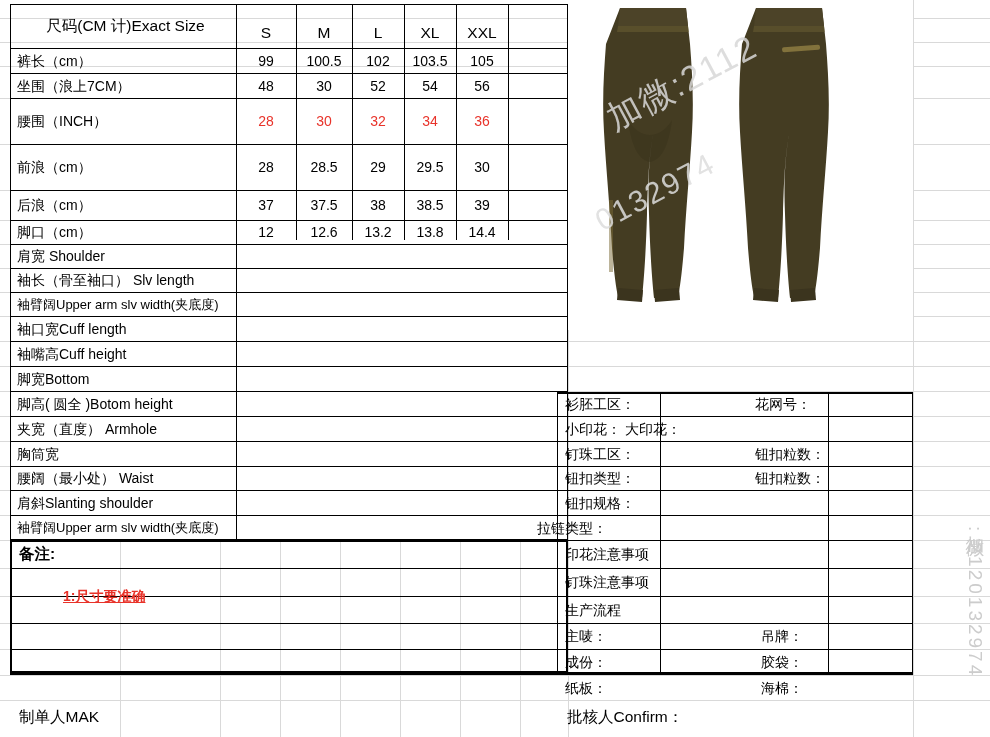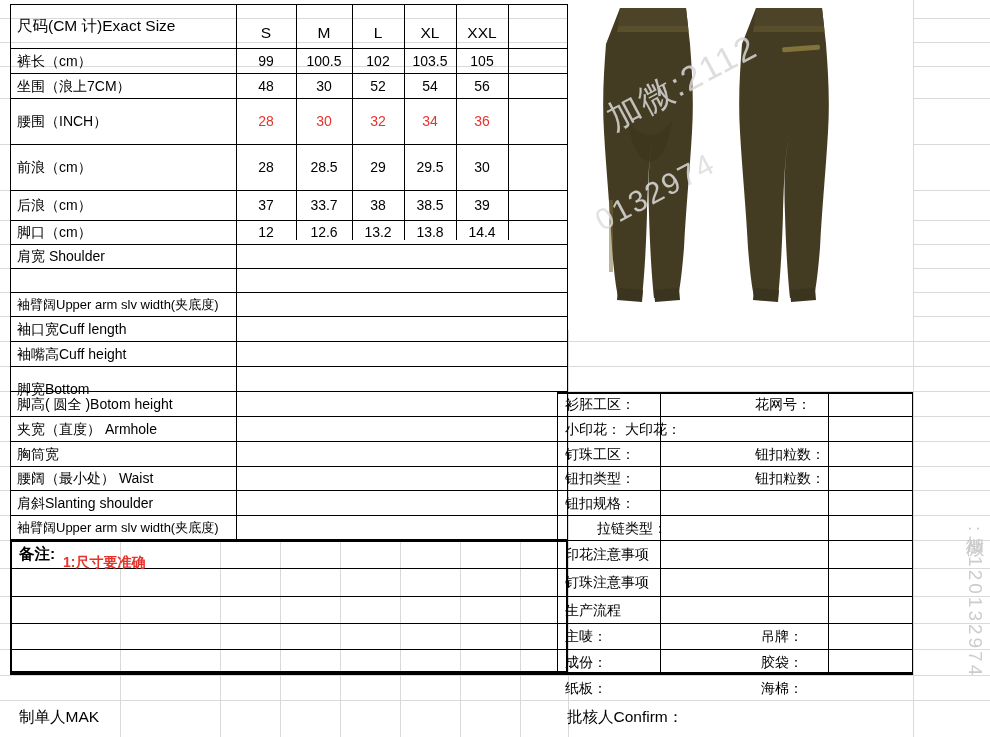--- a/index.html
+++ b/index.html
@@ -120,21 +120,21 @@
   <div class="box" style="left:10px;top:4px;width:558px;height:536px;"></div>
 
   <div class="vline" style="left:236px;top:4px;height:536px;"></div>
   <div class="vline" style="left:296px;top:4px;height:236px;"></div>
   <div class="vline" style="left:352px;top:4px;height:236px;"></div>
   <div class="vline" style="left:404px;top:4px;height:236px;"></div>
   <div class="vline" style="left:456px;top:4px;height:236px;"></div>
   <div class="vline" style="left:508px;top:4px;height:236px;"></div>
 
   <div class="hline" style="left:10px;top:48px;width:558px;"></div>
-  <div class="lbl f15" style="left:12px;top:4px;width:222px;height:44px;">
+  <div class="lbl f15" style="left:12px;top:4px;width:222px;height:44px;justify-content:center;">
     <span>尺码(CM 计)</span>
       <span>Exact Size</span>
   </div>
   <div class="lbl ctr f15" style="left:236px;top:18px;width:60px;height:30px;">S</div>
   <div class="lbl ctr f15" style="left:296px;top:18px;width:56px;height:30px;">M</div>
   <div class="lbl ctr f15" style="left:352px;top:18px;width:52px;height:30px;">L</div>
   <div class="lbl ctr f15" style="left:404px;top:18px;width:52px;height:30px;">XL</div>
   <div class="lbl ctr f15" style="left:456px;top:18px;width:52px;height:30px;">XXL</div>
 
   <div class="hline" style="left:10px;top:73px;width:558px;"></div>
@@ -179,52 +179,53 @@
 
   <div class="lbl f14" style="left:12px;top:144px;width:222px;height:46px;">前浪（cm）</div>
   <div class="lbl ctr f14" style="left:236px;top:144px;width:60px;height:46px;">28</div>
   <div class="lbl ctr f14" style="left:296px;top:144px;width:56px;height:46px;">28.5</div>
   <div class="lbl ctr f14" style="left:352px;top:144px;width:52px;height:46px;">29</div>
   <div class="lbl ctr f14" style="left:404px;top:144px;width:52px;height:46px;">29.5</div>
   <div class="lbl ctr f14" style="left:456px;top:144px;width:52px;height:46px;">30</div>
 
   <div class="lbl f14" style="left:12px;top:190px;width:222px;height:30px;">后浪（cm）</div>
   <div class="lbl ctr f14" style="left:236px;top:190px;width:60px;height:30px;">37</div>
-  <div class="lbl ctr f14" style="left:296px;top:190px;width:56px;height:30px;">33.7</div>
+  <div class="lbl ctr f14" style="left:296px;top:190px;width:56px;height:30px;">37.5</div>
   <div class="lbl ctr f14" style="left:352px;top:190px;width:52px;height:30px;">38</div>
   <div class="lbl ctr f14" style="left:404px;top:190px;width:52px;height:30px;">38.5</div>
   <div class="lbl ctr f14" style="left:456px;top:190px;width:52px;height:30px;">39</div>
 
   <div class="lbl f14" style="left:12px;top:220px;width:222px;height:24px;">脚口（cm）</div>
   <div class="lbl ctr f14" style="left:236px;top:220px;width:60px;height:24px;">12</div>
   <div class="lbl ctr f14" style="left:296px;top:220px;width:56px;height:24px;">12.6</div>
   <div class="lbl ctr f14" style="left:352px;top:220px;width:52px;height:24px;">13.2</div>
   <div class="lbl ctr f14" style="left:404px;top:220px;width:52px;height:24px;">13.8</div>
   <div class="lbl ctr f14" style="left:456px;top:220px;width:52px;height:24px;">14.4</div>
 
   <div class="lbl f14" style="left:12px;top:244px;width:222px;height:24px;">肩宽  Shoulder</div>
+  <div class="lbl f14" style="left:12px;top:268px;width:222px;height:24px;">袖长（骨至袖口） Slv length</div>
   <div class="lbl f13" style="left:12px;top:292px;width:222px;height:24px;">袖臂阔Upper arm slv width(夹底度)</div>
   <div class="lbl f14" style="left:12px;top:316px;width:222px;height:25px;">袖口宽Cuff length</div>
   <div class="lbl f14" style="left:12px;top:341px;width:222px;height:25px;">袖嘴高Cuff height</div>
-  <div class="lbl f14" style="left:12px;top:366px;width:222px;height:25px;margin-top:10px;">脚宽Bottom</div>
+  <div class="lbl f14" style="left:12px;top:366px;width:222px;height:25px;">脚宽Bottom</div>
   <div class="lbl f14" style="left:12px;top:391px;width:222px;height:25px;">脚高( 圆全 )Botom height</div>
   <div class="lbl f14" style="left:12px;top:416px;width:222px;height:25px;">夹宽（直度） Armhole</div>
   <div class="lbl f14" style="left:12px;top:441px;width:222px;height:25px;">胸筒宽</div>
   <div class="lbl f14" style="left:12px;top:466px;width:222px;height:24px;">腰阔（最小处） Waist</div>
   <div class="lbl f14" style="left:12px;top:490px;width:222px;height:25px;">肩斜Slanting shoulder</div>
   <div class="lbl f13" style="left:12px;top:515px;width:222px;height:25px;">袖臂阔Upper arm slv width(夹底度)</div>
 
   <div class="box" style="left:10px;top:540px;width:558px;height:133px;border-width:2px;"></div>
   <div class="hline" style="left:10px;top:568px;width:558px;"></div>
   <div class="hline" style="left:10px;top:596px;width:558px;"></div>
   <div class="hline" style="left:10px;top:623px;width:558px;"></div>
   <div class="hline" style="left:10px;top:649px;width:558px;"></div>
 
   <div class="lbl f15 bold" style="left:14px;top:540px;width:200px;height:28px;">备注:</div>
-  <div class="lbl f14 bold red" style="left:58px;top:548px;width:300px;height:28px;">1:尺寸要准确</div>
+  <div class="lbl f14 bold red" style="left:58px;top:582px;width:300px;height:28px;text-decoration:underline;">1:尺寸要准确</div>
   <div class="lbl f14" style="left:14px;top:596px;width:540px;height:27px;"></div>
   <div class="lbl f14" style="left:14px;top:623px;width:540px;height:26px;"></div>
 
   <div class="hline" style="left:10px;top:672px;width:903px;height:3px;"></div>
 
   <div class="lbl f15" style="left:14px;top:700px;width:220px;height:34px;">制单人MAK</div>
   <div class="lbl f15" style="left:562px;top:700px;width:260px;height:34px;">批核人Confirm：</div>
 
   <div class="box" style="left:557px;top:392px;width:356px;height:281px;"></div>
   <div class="vline" style="left:660px;top:392px;height:281px;"></div>
@@ -240,21 +241,21 @@
   <div class="hline" style="left:557px;top:568px;width:356px;"></div>
   <div class="hline" style="left:557px;top:596px;width:356px;"></div>
   <div class="hline" style="left:557px;top:623px;width:356px;"></div>
   <div class="hline" style="left:557px;top:649px;width:356px;"></div>
 
   <div class="lbl f14" style="left:560px;top:392px;width:100px;height:24px;">衫胚工区：</div>
   <div class="lbl f14" style="left:560px;top:416px;width:170px;height:25px;">小印花：      大印花：</div>
   <div class="lbl f14" style="left:560px;top:441px;width:100px;height:25px;">钉珠工区：</div>
   <div class="lbl f14" style="left:560px;top:466px;width:100px;height:24px;">钮扣类型：</div>
   <div class="lbl f14" style="left:560px;top:490px;width:100px;height:25px;">钮扣规格：</div>
-  <div class="lbl f14" style="left:592px;top:515px;width:100px;height:25px;">拉链类型：</div>
+  <div class="lbl f14" style="left:532px;top:515px;width:100px;height:25px;">拉链类型：</div>
   <div class="lbl f14" style="left:560px;top:540px;width:130px;height:28px;">印花注意事项</div>
   <div class="lbl f14" style="left:560px;top:568px;width:130px;height:28px;">钉珠注意事项</div>
   <div class="lbl f14" style="left:560px;top:596px;width:130px;height:27px;">生产流程</div>
   <div class="lbl f14" style="left:560px;top:623px;width:100px;height:26px;">主唛：</div>
   <div class="lbl f14" style="left:560px;top:649px;width:100px;height:26px;">成份：</div>
   <div class="lbl f14" style="left:560px;top:675px;width:100px;height:25px;">纸板：</div>
 
   <div class="lbl f14" style="left:750px;top:392px;width:100px;height:24px;">花网号：</div>
   <div class="lbl f14" style="left:750px;top:441px;width:100px;height:25px;">钮扣粒数：</div>
   <div class="lbl f14" style="left:750px;top:466px;width:100px;height:24px;">钮扣粒数：</div>

